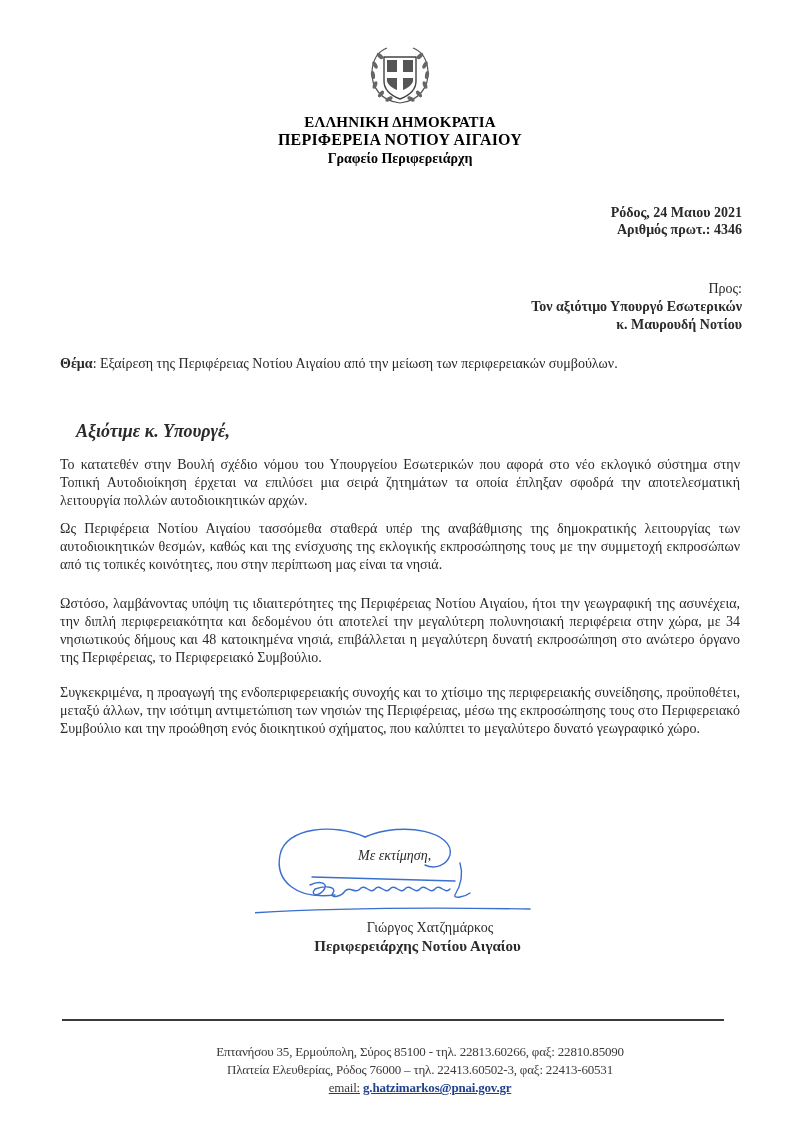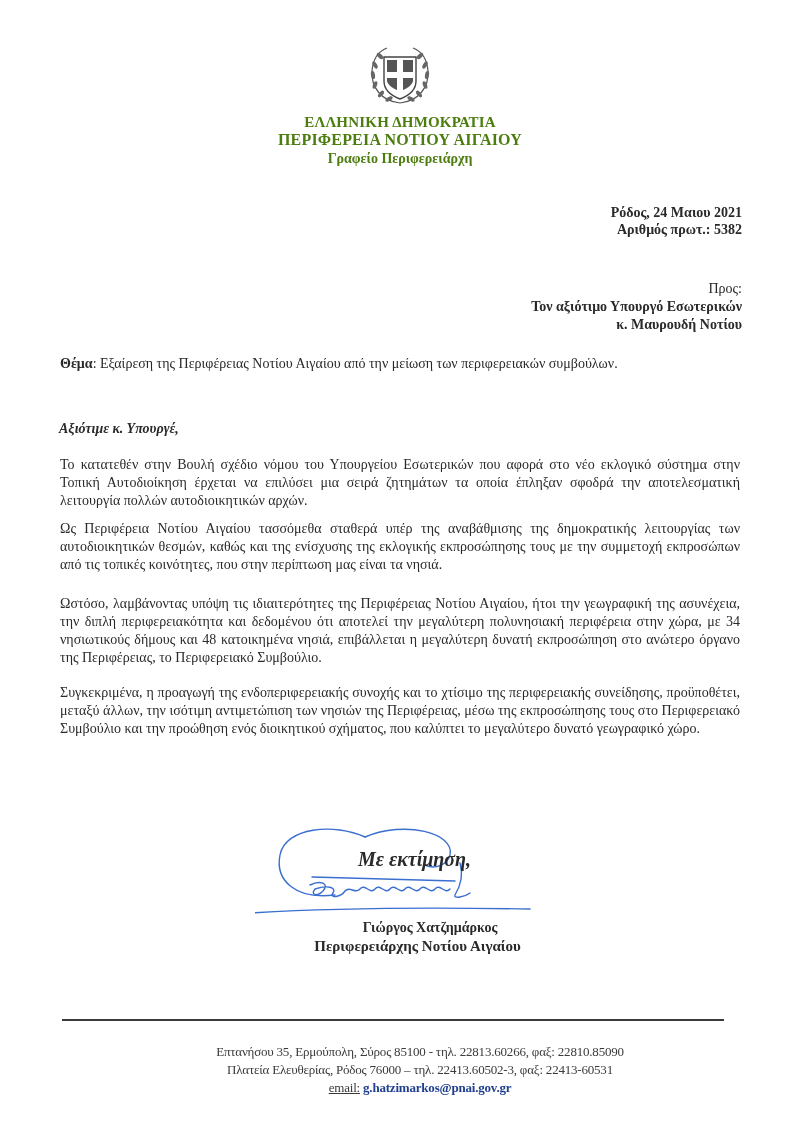--- a/index.html
+++ b/index.html
@@ -5,66 +5,66 @@
     html, body { margin: 0; padding: 0; background: #ffffff; }
     body {
       width: 800px; height: 1133px; position: relative; overflow: hidden;
       font-family: "Liberation Serif", "DejaVu Serif", serif;
       color: #2a2a2a;
     }
     .page { position: absolute; left: 0; top: 0; width: 800px; height: 1133px; }
 
     
     .crest { position: absolute; left: 367px; top: 45px; width: 66px; height: 62px; }
-    .hdr { position: absolute; left: 0; width: 800px; text-align: center; color: #4d7c0f; font-weight: bold; }
+    .hdr { position: absolute; left: 0; width: 800px; text-align: center; color: #000000; font-weight: bold; }
     .hdr1 { top: 114px; font-size: 15px; letter-spacing: 0.2px; }
     .hdr2 { top: 131px; font-size: 16px; letter-spacing: 0.2px; }
     .hdr3 { top: 151px; font-size: 14px; }
 
     
     .right-block { position: absolute; right: 58px; font-weight: bold; font-size: 14px; color: #2a2a2a; }
     .date { top: 205px; }
     .protocol { top: 222px; }
 
     .recipient { position: absolute; right: 58px; text-align: right; font-size: 14px; }
     .to-label { top: 281px; font-weight: normal; }
     .to-line1 { top: 299px; font-weight: bold; }
     .to-line2 { top: 317px; font-weight: bold; }
 
     
     .subject { position: absolute; left: 60px; top: 356px; font-size: 14px; }
     .subject b { font-weight: bold; }
 
-    .salutation { position: absolute; left: 59px; top: 421px; font-size: 14px; font-weight: bold; font-style: italic; }
+    .salutation { position: absolute; left: 76px; top: 421px; font-size: 18px; font-weight: bold; font-style: italic; }
 
     .para {
       position: absolute; left: 60px; width: 680px;
       font-size: 14px; line-height: 18px; text-align: justify;
       text-align-last: left;
     }
     .p1 { top: 456px; }
     .p2 { top: 520px; }
     .p3 { top: 595px; }
     .p4 { top: 684px; }
     .p5 { top: 772px; font-family: "Liberation Sans Narrow", "Liberation Serif", serif; letter-spacing: -0.2px; }
 
     
-    .closing { position: absolute; left: 358px; top: 848px; font-size: 20px; font-weight: bold; font-style: italic; }
+    .closing { position: absolute; left: 358px; top: 848px; font-size: 14px; font-weight: normal; font-style: italic; }
     .sig-svg { position: absolute; left: 255px; top: 825px; width: 280px; height: 100px; }
-    .signer-name { position: absolute; left: 0; width: 800px; top: 920px; text-align: center; font-size: 14px; font-weight: bold; padding-left: 60px; box-sizing: border-box; }
+    .signer-name { position: absolute; left: 0; width: 800px; top: 920px; text-align: center; font-size: 14px; font-weight: normal; padding-left: 60px; box-sizing: border-box; }
     .signer-title { position: absolute; left: 0; width: 800px; top: 938px; text-align: center; font-size: 15px; font-weight: bold; padding-left: 35px; box-sizing: border-box; }
 
     
     .footer-rule { position: absolute; left: 62px; top: 1019px; width: 662px; height: 0; border-top: 2px solid #3a3a3a; }
     .footer-line { position: absolute; left: 0; width: 800px; text-align: center; font-size: 13px; color: #3a3a3a; letter-spacing: -0.2px; margin-left: 20px; }
     .f1 { top: 1044px; }
     .f2 { top: 1062px; }
     .f3 { top: 1080px; }
     .footer-line .email-label { text-decoration: underline; }
-    .footer-line a { color: #1f3f8f; font-weight: bold; }
+    .footer-line a { color: #1f3f8f; font-weight: bold; text-decoration: underline; }
   </style>
 </head>
 <body>
 
 <div class="page">
 
   <svg class="crest" viewBox="0 0 66 62">
     <g fill="none" stroke="#555" stroke-width="1.2">
       <path d="M33 58 C14 56 4 42 5 26 C6 14 12 6 20 3"></path>
       <path d="M33 58 C52 56 62 42 61 26 C60 14 54 6 46 3"></path>
@@ -88,21 +88,21 @@
     <rect x="36" y="15" width="10" height="12" fill="#555"></rect>
     <path d="M20 33 H30 V45 C25 43 21 40 20 36 Z" fill="#555"></path>
     <path d="M36 33 H46 V36 C45 40 41 43 36 45 Z" fill="#555"></path>
   </svg>
 
   <div class="hdr hdr1">ΕΛΛΗΝΙΚΗ ΔΗΜΟΚΡΑΤΙΑ</div>
   <div class="hdr hdr2">ΠΕΡΙΦΕΡΕΙΑ ΝΟΤΙΟΥ ΑΙΓΑΙΟΥ</div>
   <div class="hdr hdr3">Γραφείο Περιφερειάρχη</div>
 
   <div class="right-block date">Ρόδος, 24 Μαιου 2021</div>
-  <div class="right-block protocol">Αριθμός πρωτ.: 5382</div>
+  <div class="right-block protocol">Αριθμός πρωτ.: 4346</div>
 
   <div class="recipient to-label">Προς:</div>
   <div class="recipient to-line1">Τον αξιότιμο Υπουργό Εσωτερικών</div>
   <div class="recipient to-line2">κ. Μαυρουδή Νοτίου</div>
 
   <div class="subject"><b>Θέμα</b><span>: Εξαίρεση της Περιφέρειας Νοτίου Αιγαίου από την μείωση των περιφερειακών συμβούλων.</span></div>
 
   <div class="salutation">Αξιότιμε κ. Υπουργέ,</div>
 
   <div class="para p1">Το κατατεθέν στην Βουλή σχέδιο νόμου του Υπουργείου Εσωτερικών που αφορά στο νέο εκλογικό σύστημα στην Τοπική Αυτοδιοίκηση έρχεται να επιλύσει μια σειρά ζητημάτων τα οποία έπληξαν σφοδρά την αποτελεσματική λειτουργία πολλών αυτοδιοικητικών αρχών.</div>

